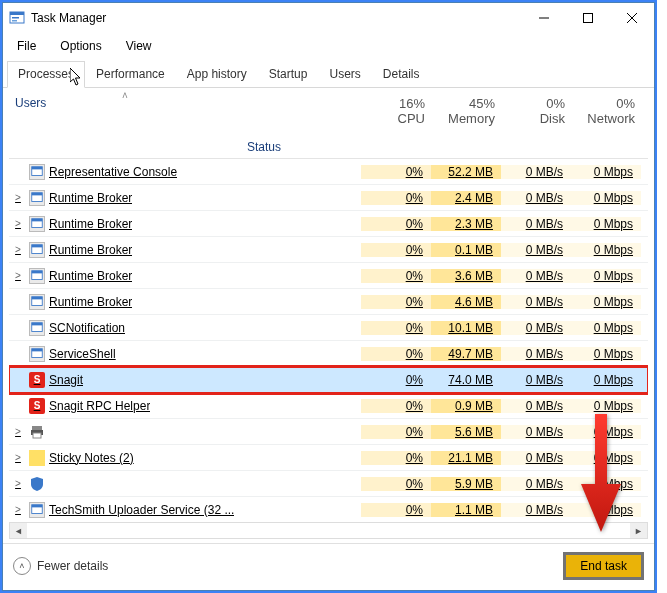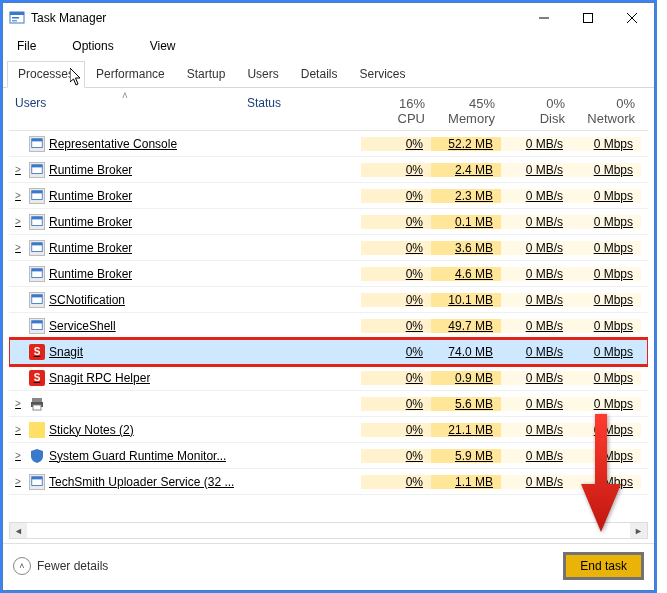--- a/index.html
+++ b/index.html
@@ -6,33 +6,33 @@
 body { background: #fff; width: 667px; height: 593px; overflow: hidden; position: relative; }
 .outer { border: 2px solid #3b82f6; width: 657px; height: 593px; }
 .window { border: 1px solid #4a80b4; width: 100%; height: 100%; display: flex; flex-direction: column; background: #fff; }
 
 .titlebar { display: flex; align-items: center; height: 30px; padding: 0 0 0 6px; }
 .titlebar .title { margin-left: 6px; font-size: 12px; color: #000; }
 .titlebar .spacer { flex: 1; }
 .titlebar .winbtn { width: 44px; height: 30px; display:flex; align-items:center; justify-content:center; color:#333; }
 .titlebar .winbtn svg { width:10px; height:10px; }
 
-.menubar { display:flex; gap:16px; padding: 2px 4px; border-bottom: 1px solid transparent; }
+.menubar { display:flex; gap:4px; padding: 2px 4px; border-bottom: 1px solid transparent; }
 .menubar .mitem { padding: 4px 10px; color:#000; cursor:default; }
 
 .tabs { display:flex; border-bottom:1px solid #d8d8d8; padding: 0 4px; }
 .tabs .tab { padding:5px 10px 6px; border:1px solid transparent; color:#333; position:relative; top:1px; }
 .tabs .tab.active { border-color:#d8d8d8; border-bottom-color:#fff; background:#fff; }
 
 .table-area { flex:1; display:flex; flex-direction:column; overflow:hidden; padding: 4px 6px 0; }
 .theader { display:flex; border-bottom:1px solid #e4e4e4; }
 .th { padding:4px 6px; color:#1a3e7a; }
 .th.name { width:232px; color:#1a3e7a; position:relative; }
 .th.name .sort { position:absolute; top:-2px; left:50%; transform:translateX(-50%); color:#888; font-size:10px; }
-.th.status { width:120px; }
+.th.status { width:120px;margin-top:44px; }
 .th.metric { width:70px; text-align:right; }
 .th.metric .pct { display:block; color:#555; font-size:13px; }
 .th.metric .lbl { display:block; color:#555; font-size:13px; }
 
 .rows { flex:1; overflow:hidden;text-decoration:underline; }
 .row { display:flex; align-items:center; height:26px; border-bottom:1px solid #eef0f1; }
 .row .c-name { width:232px; display:flex; align-items:center; gap:4px; padding-left:2px; white-space:nowrap; overflow:hidden; text-overflow:ellipsis; }
 .row .c-status { width:120px; }
 .row .c-m { width:70px; text-align:right; padding-right:8px; background:#fff2cc; }
 .row .c-m.mem { background:#ffe699; }
@@ -104,24 +104,24 @@
 
   <div class="menubar">
     <div class="mitem">File</div>
     <div class="mitem">Options</div>
     <div class="mitem">View</div>
   </div>
 
   <div class="tabs" id="tabs">
         <div class="tab active">Processes</div>
         <div class="tab">Performance</div>
+        <div class="tab">App history</div>
         <div class="tab">Startup</div>
         <div class="tab">Users</div>
         <div class="tab">Details</div>
-        <div class="tab">Services</div>
       </div>
 
   <div class="table-area">
     <div class="theader">
       <div class="th name">
         <span class="sort">˄</span>
         <span>Users</span>
       </div>
       <div class="th status">Status</div>
       <div class="th metric">
@@ -332,21 +332,20 @@
             <div class="c-m net">0 Mbps</div>
           </div>
           <div class="row">
             <div class="c-name">
               <span class="exp">&gt;</span>
               <span class="ico shield">
                 <svg viewBox="0 0 16 16">
                   <path d="M8 1 L14 3 V8 C14 12 11 14 8 15 C5 14 2 12 2 8 V3 Z" fill="#3a78c9"></path>
                 </svg>
               </span>
-              <span class="proc-name">System Guard Runtime Monitor...</span>
             </div>
             <div class="c-status"></div>
             <div class="c-m">0%</div>
             <div class="c-m mem">5.9 MB</div>
             <div class="c-m disk">0 MB/s</div>
             <div class="c-m net">Mbps</div>
           </div>
           <div class="row">
             <div class="c-name">
               <span class="exp">&gt;</span>

